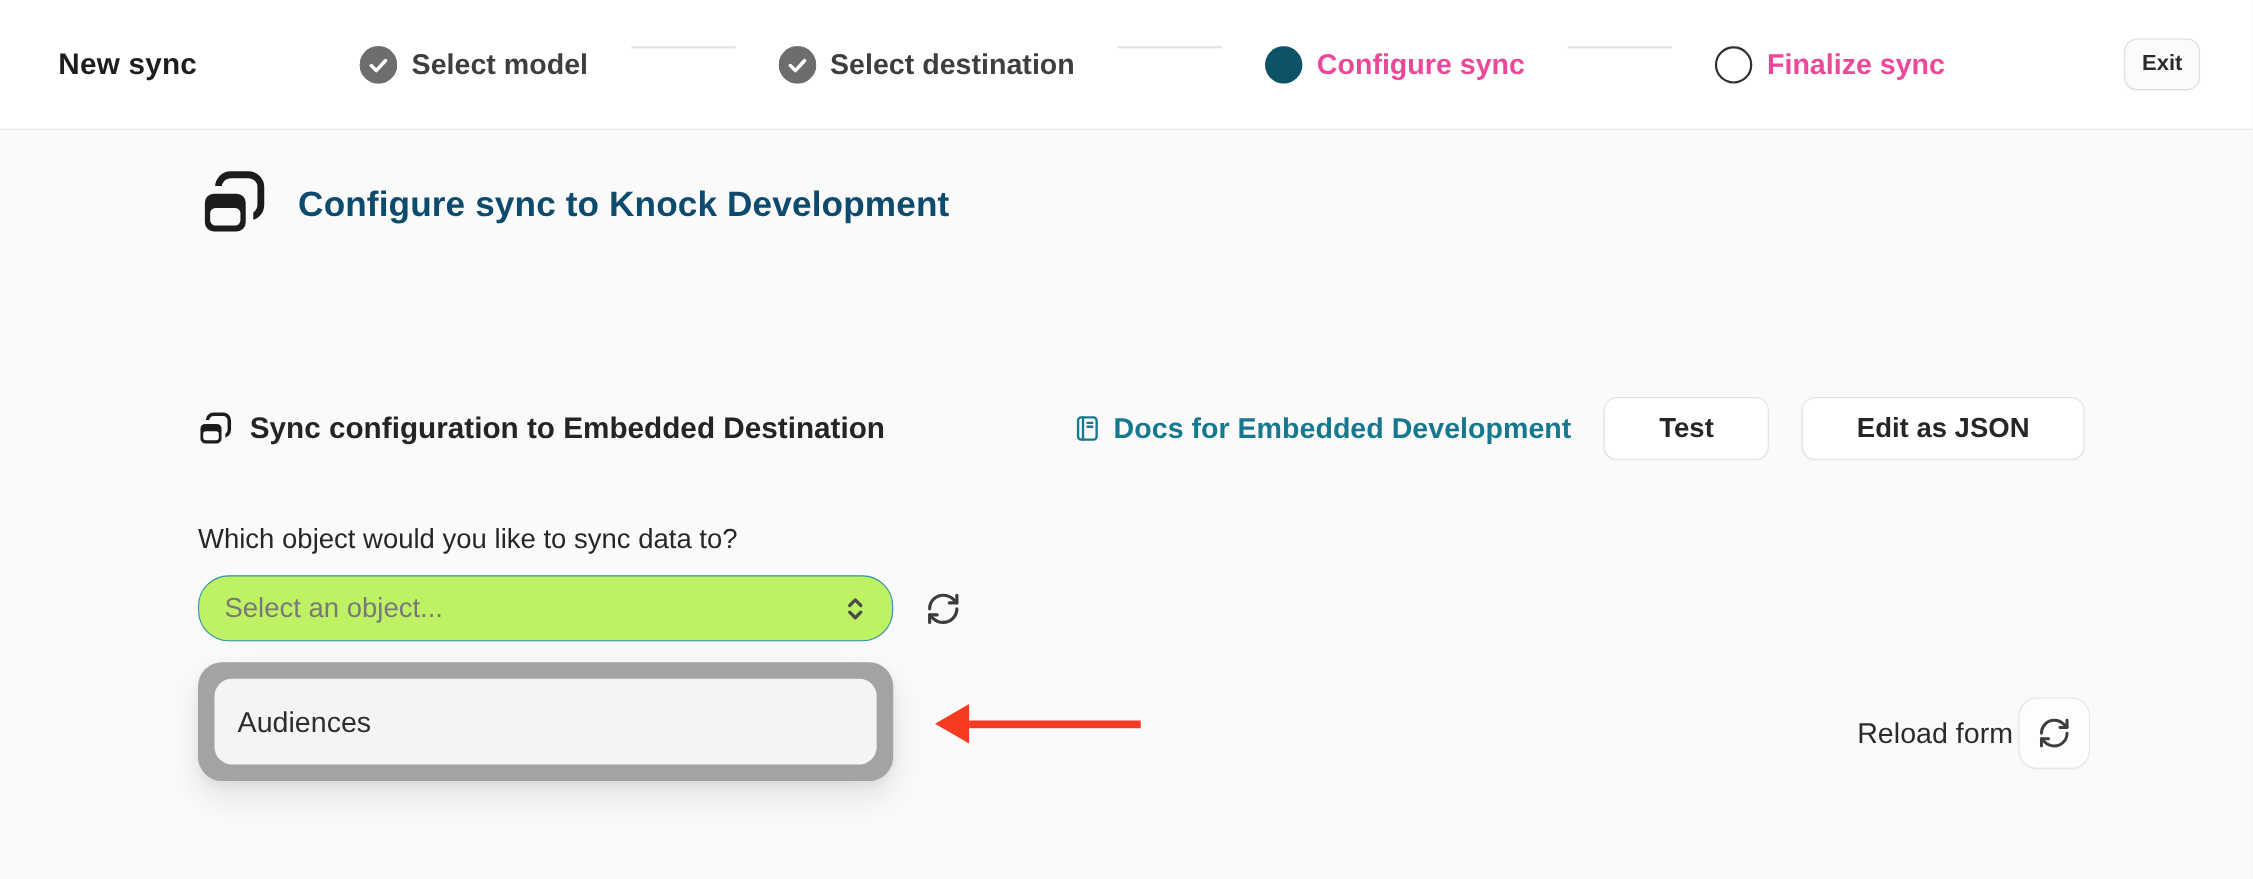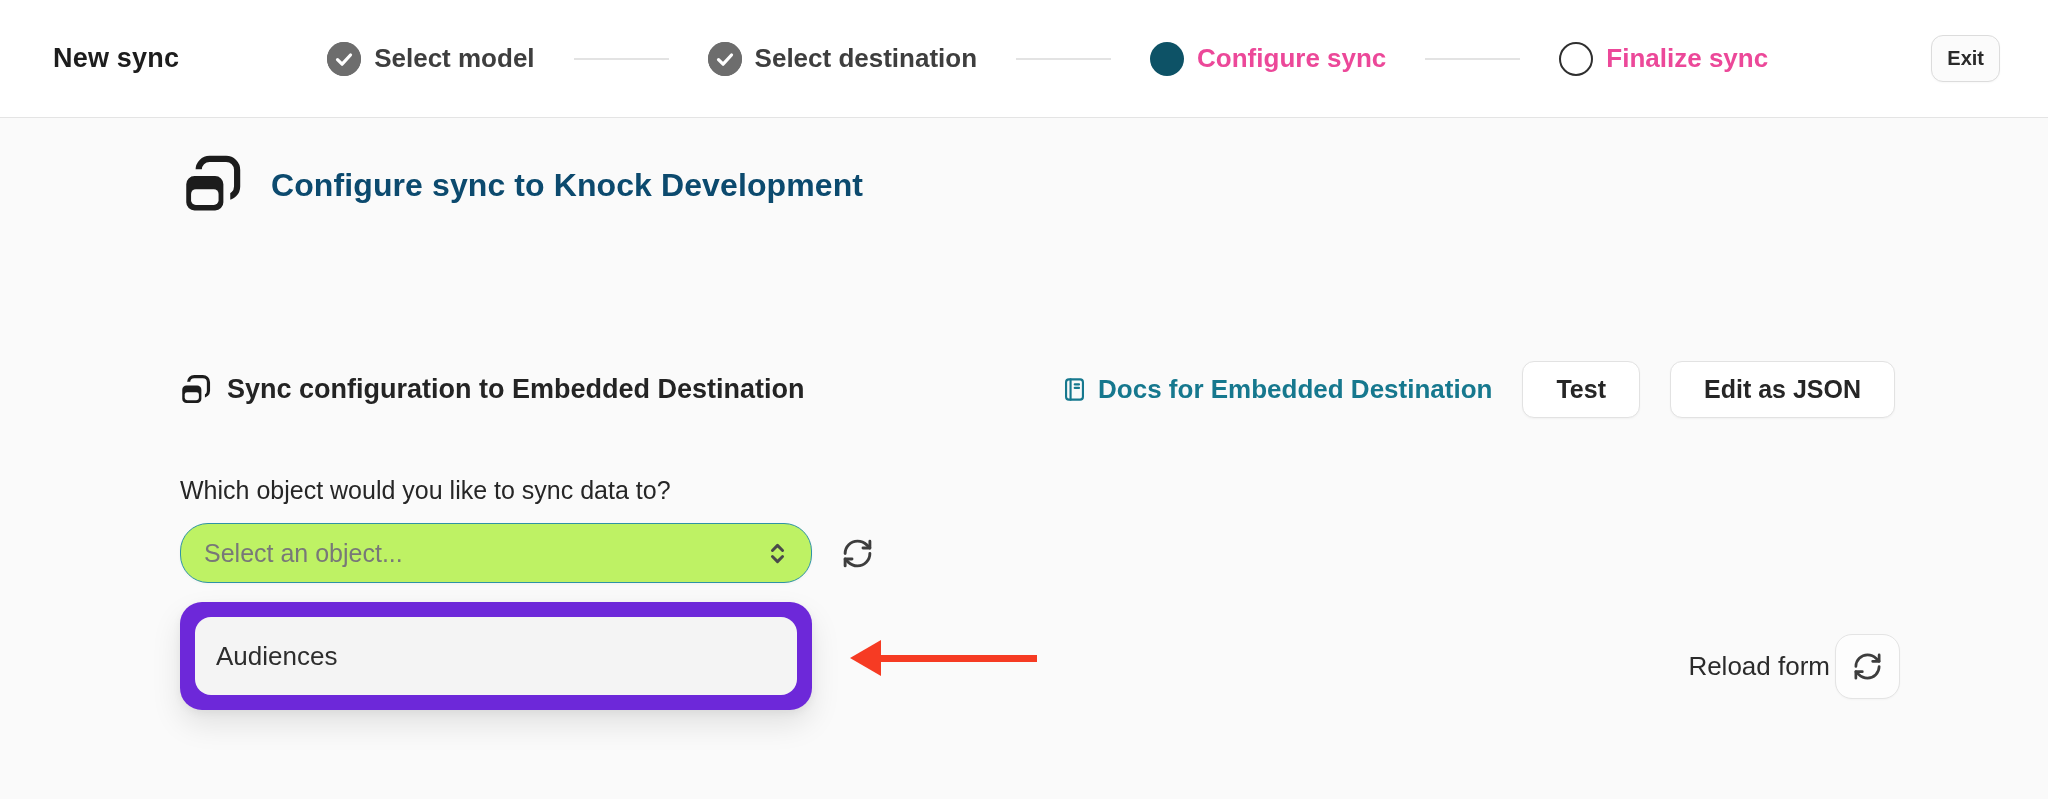--- a/index.html
+++ b/index.html
@@ -8,21 +8,21 @@
     background:#fafafa;font-family:"Liberation Sans",sans-serif;
     -webkit-font-smoothing:antialiased;
   }
   
   .topbar{
     position:absolute;top:0;left:0;right:0;height:118px;background:#ffffff;
     border-bottom:1px solid #e4e4e4;display:flex;align-items:center;
     padding:0 48px 0 53px;box-sizing:border-box;z-index:5;
   }
   .wizard-title{font-size:27px;font-weight:700;color:#1d1d1d;letter-spacing:.2px;margin-right:148px;white-space:nowrap;}
-  .stepper{display:flex;align-items:center;flex:0 0 auto;gap:22px;}
+  .stepper{display:flex;flex:0 0 auto;gap:22px;}
   .step{display:flex;align-items:center;gap:13px;cursor:pointer;white-space:nowrap;}
   .step-label{font-size:26px;font-weight:600;}
   .step.done .step-label{color:#3e3e3e;}
   .step.active .step-label,.step.upcoming .step-label{color:#ec4899;}
   .step-circle{width:34px;height:34px;border-radius:50%;display:flex;align-items:center;justify-content:center;box-sizing:border-box;}
   .step-circle.done{background:#6d6d6d;}
   .step-circle.active{background:#0d5266;}
   .step-circle.upcoming{background:transparent;border:2.5px solid #2f2f2f;}
   .connector{width:95px;height:2px;background:#e3e3e3;margin:0 17px;}
   .exit-btn{
@@ -39,38 +39,38 @@
   .section-row{position:absolute;left:178px;right:153px;top:242px;display:flex;align-items:center;justify-content:space-between;}
   .section-left{display:flex;align-items:center;gap:15px;}
   .section-left .small-icon{width:34px;height:34px;flex:0 0 auto;}
   .section-heading{font-size:27px;font-weight:600;color:#242424;}
   .section-right{display:flex;align-items:center;gap:30px;}
   .docs-link{display:flex;align-items:center;gap:10px;color:#16788e;font-size:26px;font-weight:600;cursor:pointer;text-decoration:none;}
   .docs-link svg{width:27px;height:27px;}
   .ghost-btn{
     background:#ffffff;border:1.5px solid #e2e2e2;border-radius:12px;
     font-family:"Liberation Sans",sans-serif;font-size:25px;font-weight:600;color:#262626;
-    height:57px;padding:0 33px;cursor:pointer;box-shadow:0 1px 2px rgba(0,0,0,.04);white-space:nowrap;
+    height:57px;padding:0 49px;cursor:pointer;box-shadow:0 1px 2px rgba(0,0,0,.04);white-space:nowrap;
   }
 
   .form-label{position:absolute;left:180px;top:357px;font-size:25px;color:#262626;}
   .select{
     position:absolute;left:180px;top:404px;width:632px;height:60px;box-sizing:border-box;
     background:#bef264;border:1.6px solid #2e93a6;border-radius:28px;
     display:flex;align-items:center;justify-content:space-between;padding:0 20px 0 23px;
     cursor:pointer;box-shadow:0 1px 3px rgba(0,0,0,.04);
   }
   .select .placeholder{font-size:25px;color:#787878;}
   .select .chevrons{width:27px;height:27px;}
   .refresh-inline{position:absolute;left:841px;top:418px;width:33px;height:33px;cursor:pointer;background:none;border:none;padding:0;}
   .refresh-inline svg,.reload-btn svg{width:100%;height:100%;display:block;}
 
   .dropdown{
     position:absolute;left:180px;top:483px;width:632px;box-sizing:border-box;
-    background:#6d28d9;border-radius:22px;padding:15px;
+    background:#a3a3a3;border-radius:22px;padding:15px;
     box-shadow:0 14px 30px rgba(0,0,0,.10),0 3px 8px rgba(0,0,0,.05);z-index:4;
   }
   .option{
     height:78px;border-radius:16px;background:#f4f4f4;display:flex;align-items:center;
     padding-left:21px;font-size:26px;color:#2d2d2d;cursor:pointer;
   }
 
   .anno-arrow{position:absolute;left:850px;top:521px;display:flex;align-items:center;}
   .anno-arrow .head{width:0;height:0;border-top:18px solid transparent;border-bottom:18px solid transparent;border-right:31px solid #f63b23;}
   .anno-arrow .shaft{width:156px;height:7px;background:#f63b23;}
@@ -155,21 +155,21 @@
         <span class="section-heading">Sync configuration to Embedded Destination</span>
       </div>
       <div class="section-right">
         <a class="docs-link">
           <svg viewBox="0 0 24 24" fill="none" stroke="#16788e" stroke-width="1.9" stroke-linecap="round" stroke-linejoin="round">
             <rect x="4.5" y="3" width="15" height="18" rx="2.5"></rect>
             <path d="M8.5 3v18"></path>
             <path d="M12.2 7.5h3.8"></path>
             <path d="M12.2 10.6h3.8"></path>
           </svg>
-          <span>Docs for Embedded Destination</span>
+          <span>Docs for Embedded Development</span>
         </a>
         <button class="ghost-btn">Test</button>
         <button class="ghost-btn">Edit as JSON</button>
       </div>
     </div>
 
     <div class="form-label">Which object would you like to sync data to?</div>
 
     <div class="select">
       <span class="placeholder">Select an object...</span>

